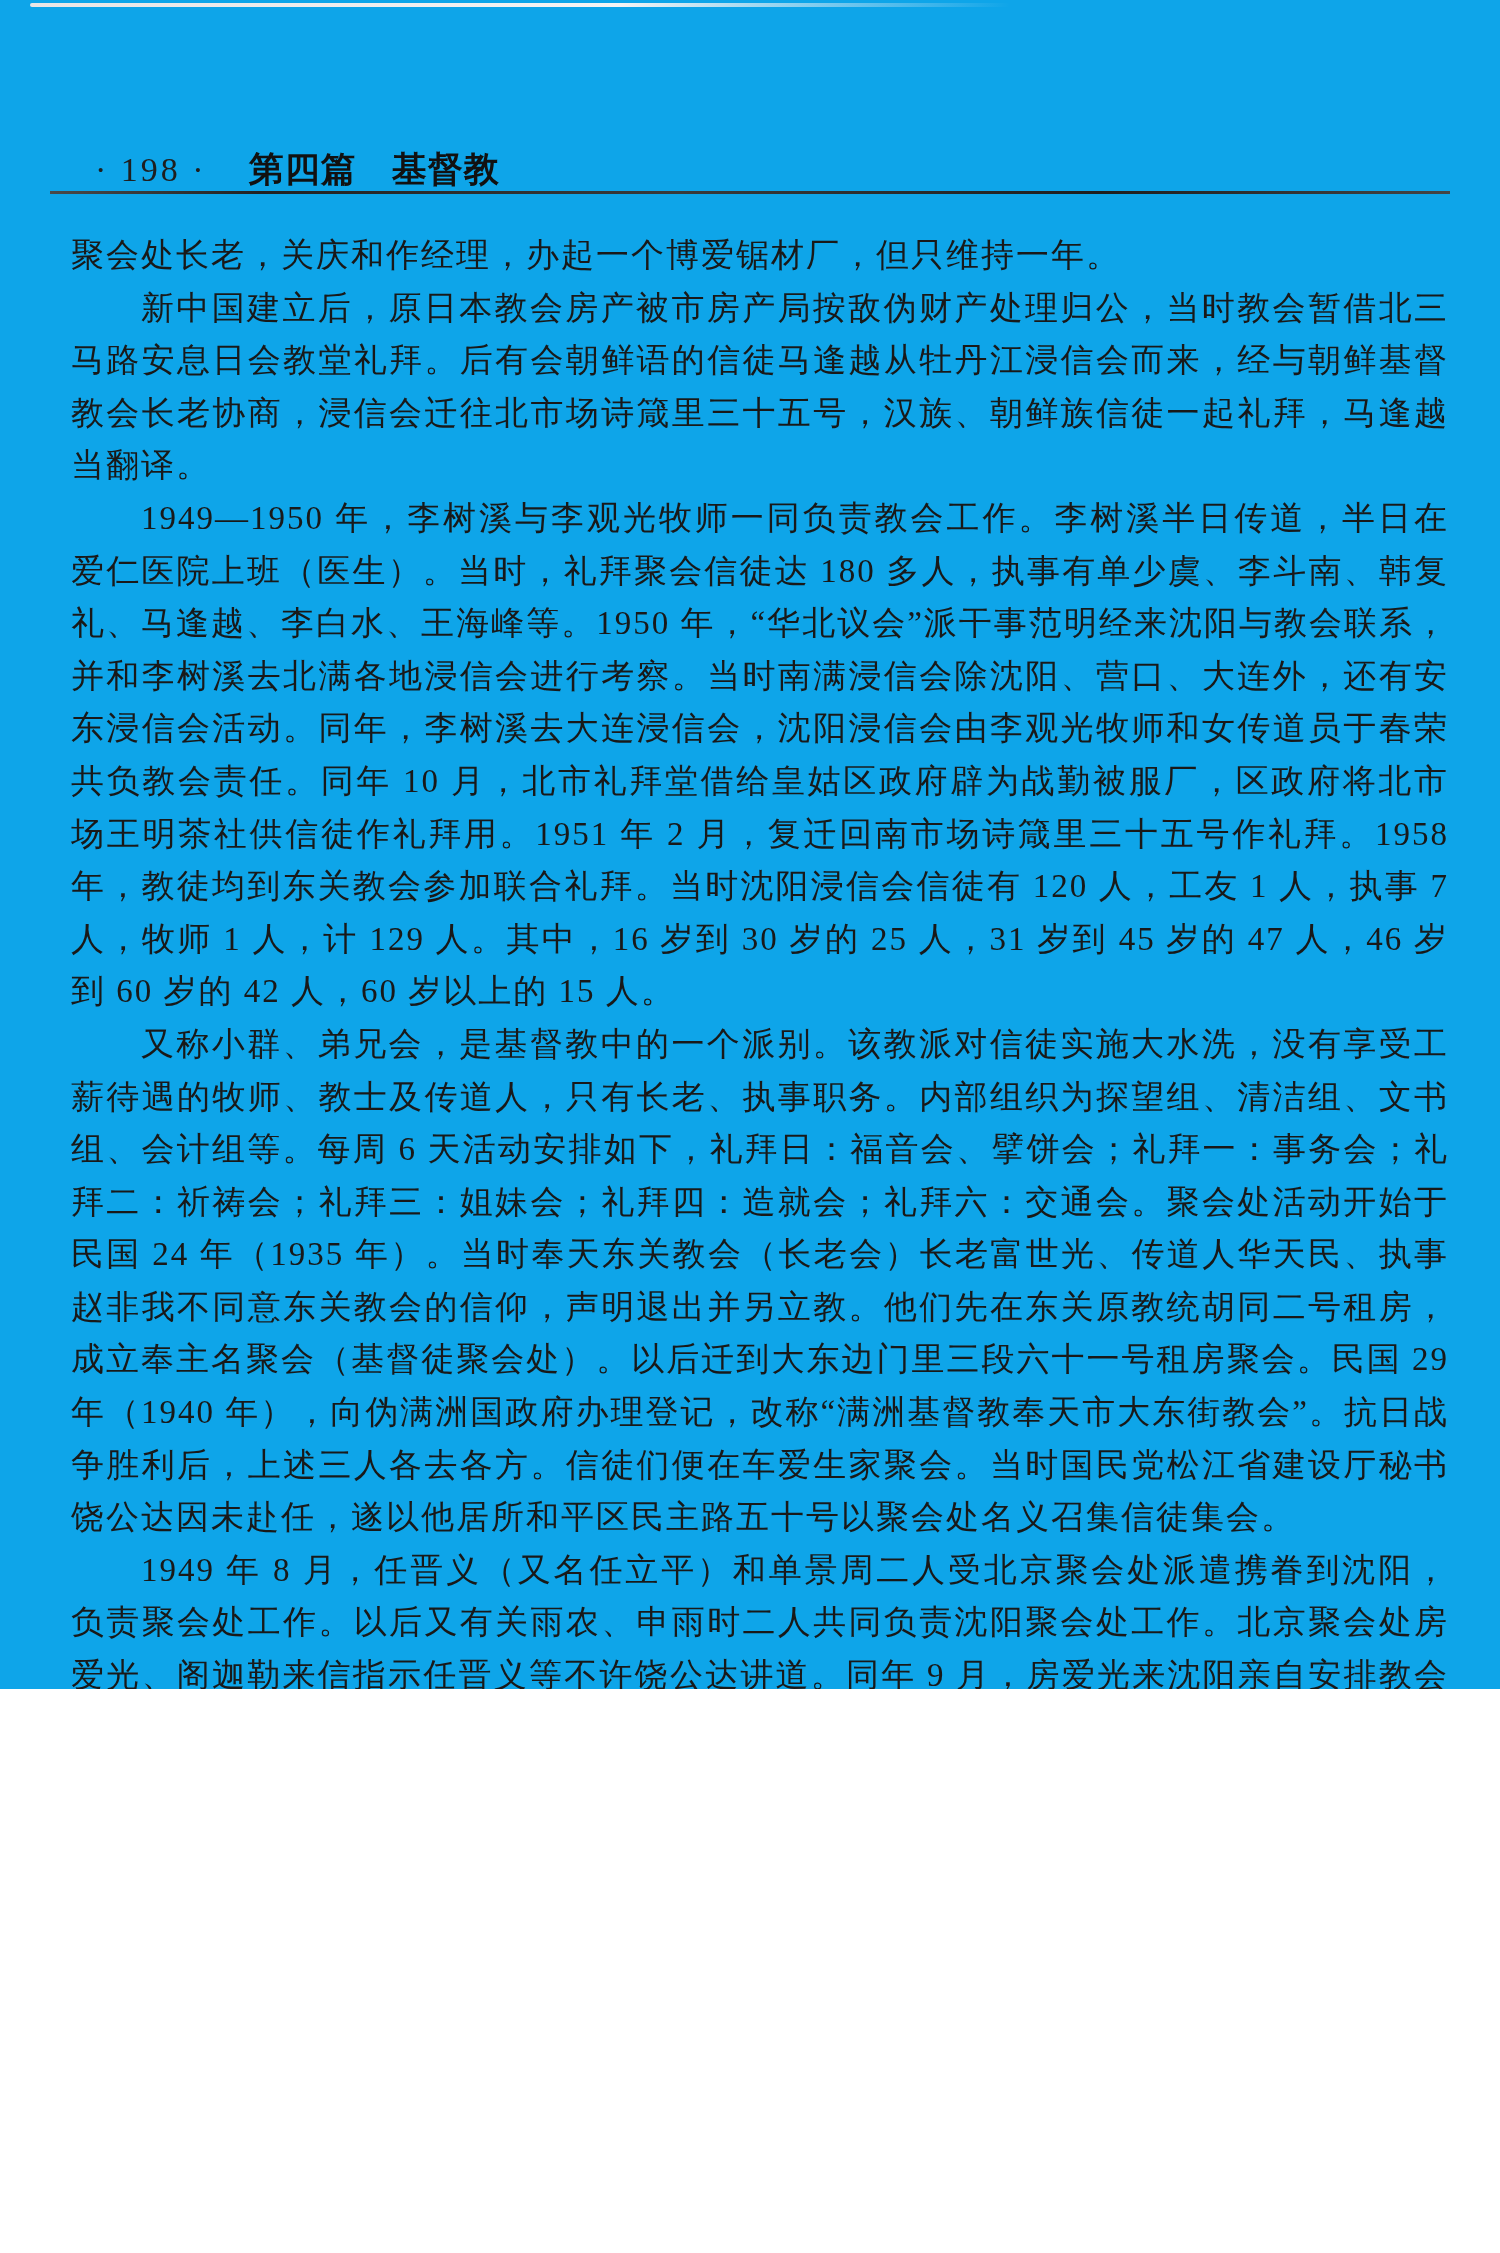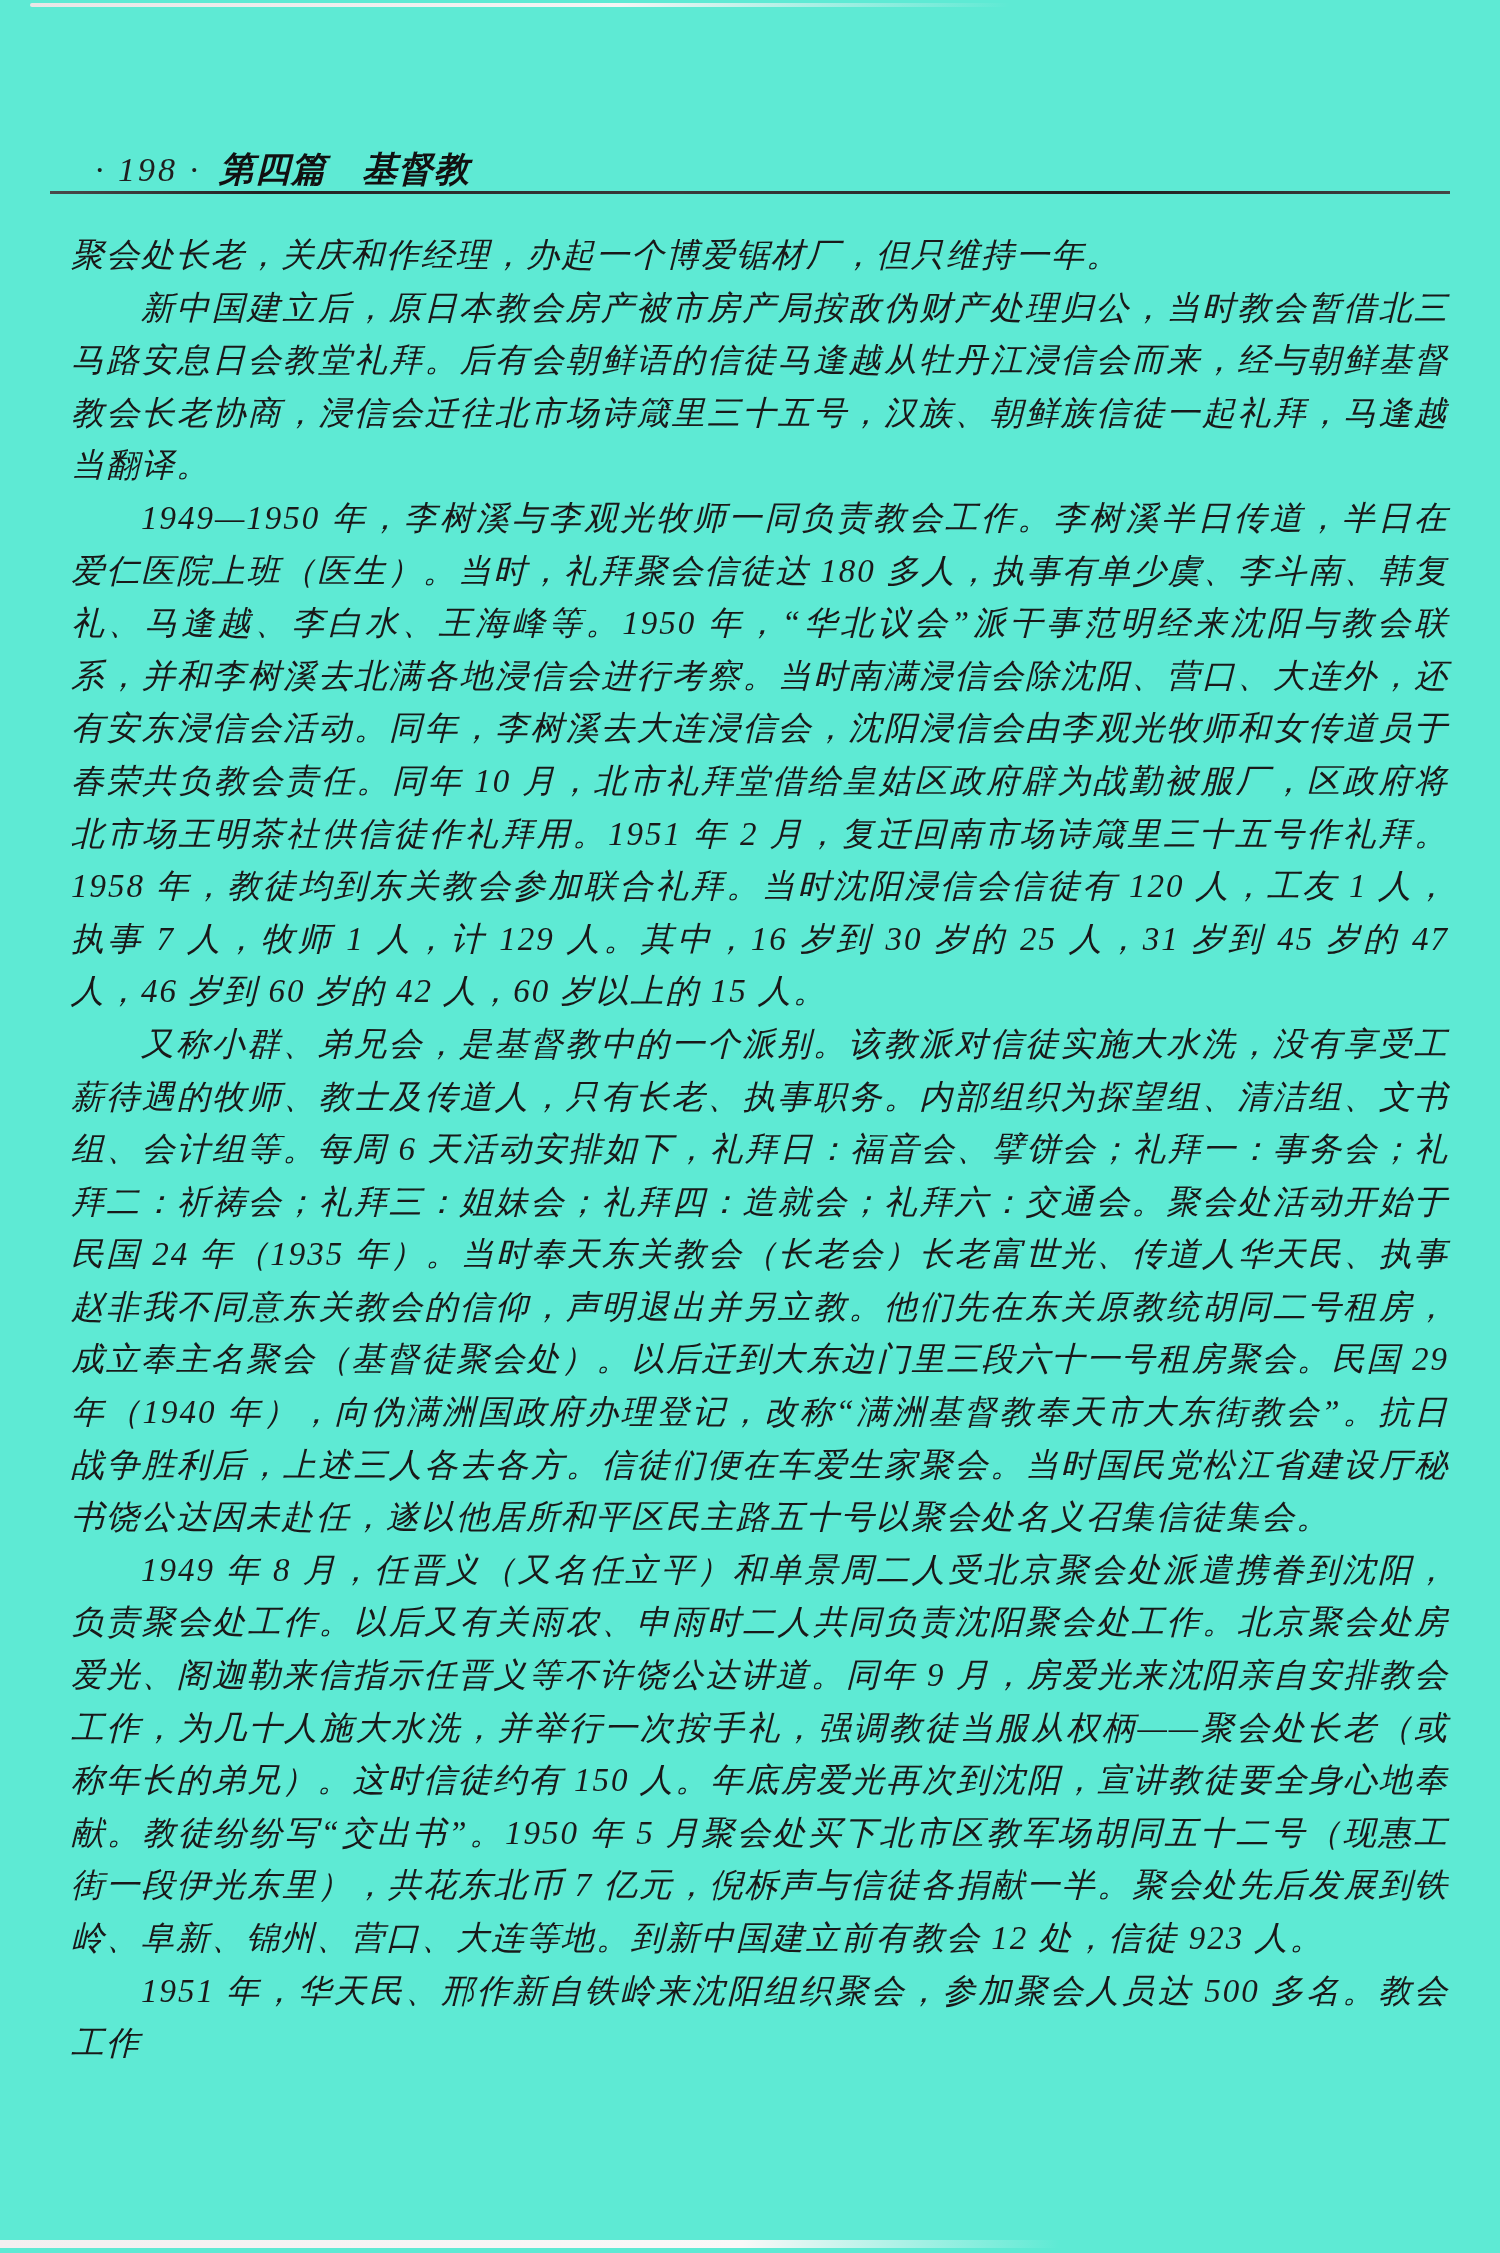--- a/index.html
+++ b/index.html
@@ -3,26 +3,25 @@
 <meta charset="utf-8">
 <style>
   html, body {
     margin: 0;
     padding: 0;
     background: #ffffff;
   }
   .page {
     position: relative;
     width: 1500px;
-    height: 2253px;
-    background: #5eead4;
+    height: 1689px;
+    background: #0ea5e9;
     overflow: hidden;
     font-family: "Liberation Serif", "DejaVu Serif", serif;
     color: #1c1c1c;
-    font-style: italic;
   }
   
   .smudge-top {
     position: absolute;
     top: 3px; left: 30px;
     width: 980px; height: 4px;
     background: linear-gradient(to right, #e9e6e6, #f6f4f4 60%, transparent);
     border-radius: 2px;
   }
   .smudge-bottom {
@@ -45,21 +44,21 @@
     letter-spacing: 3px;
     color: #1f1f1f;
   }
   .hdr-section, .hdr-title {
     font-family: "Liberation Sans", "DejaVu Sans", sans-serif;
     font-weight: 700;
     font-size: 35px;
     color: #111111;
     letter-spacing: 1px;
   }
-  .hdr-section { margin-left: 18px; }
+  .hdr-section { margin-left: 42px; }
   .hdr-title   { margin-left: 35px; }
   .header-rule {
     position: absolute;
     top: 191px;
     left: 50px;
     width: 1400px;
     height: 3px;
     border: none;
     margin: 0;
     background: linear-gradient(to right, #4a4a4a, #222 15%, #3a3a3a 45%, #1e1e1e 75%, #454545);

